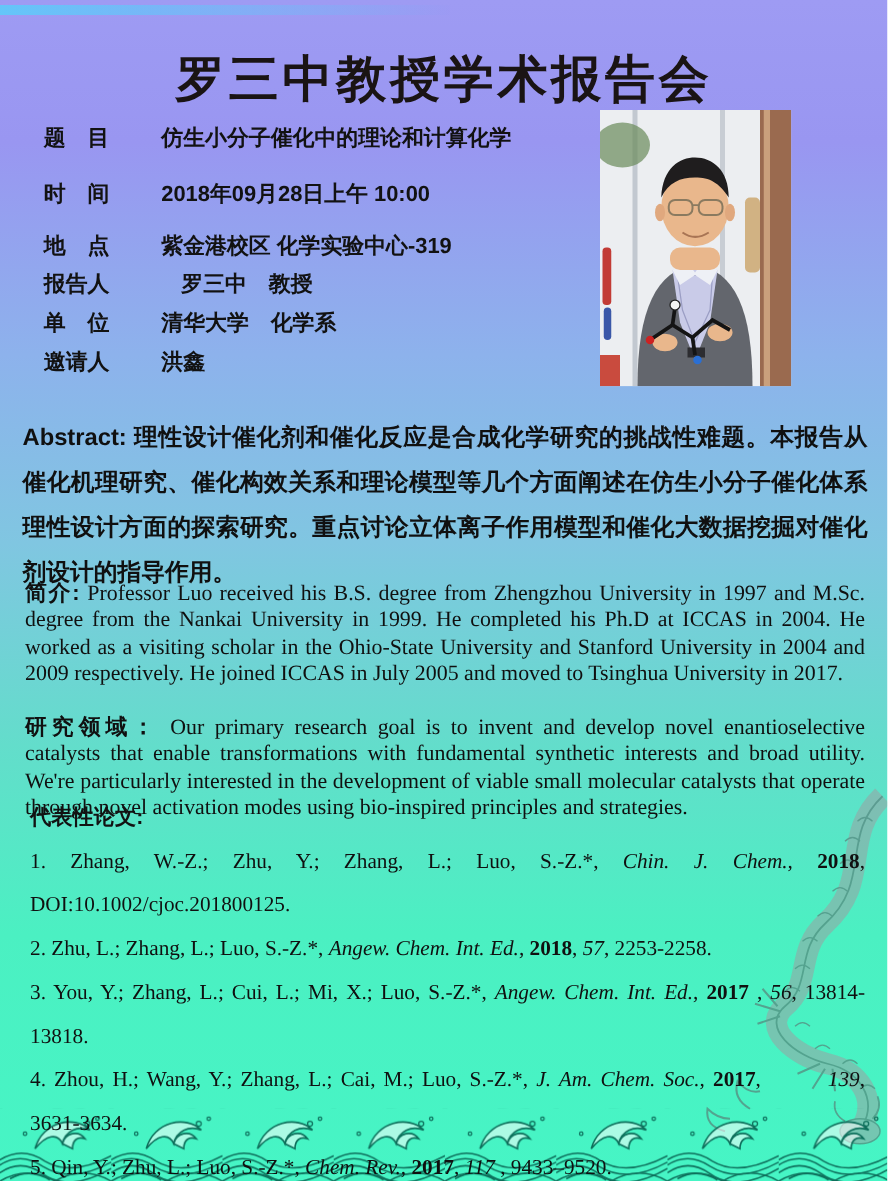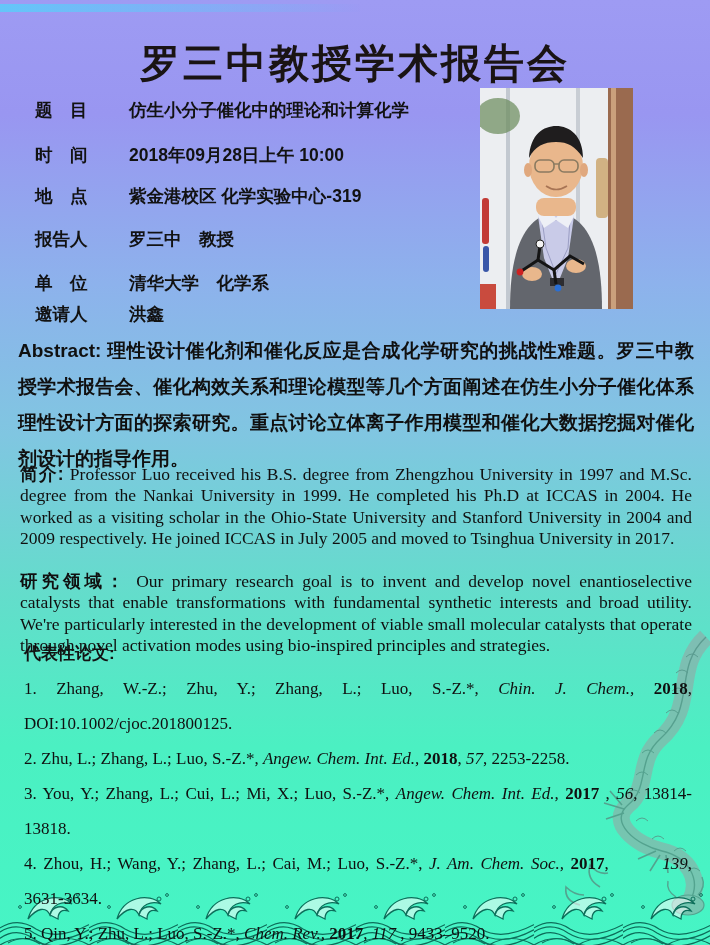--- a/index.html
+++ b/index.html
@@ -7,22 +7,22 @@
   .poster{position:relative;width:710px;height:945px;overflow:hidden;
     background:linear-gradient(180deg,#9e9bf3 0%,#9996f1 12%,#8db2ec 30%,#80c6e1 46%,#63ddcb 63%,#4bf0c2 79%,#46f5c5 100%);}
   .top-streak{position:absolute;top:4px;left:0;width:360px;height:8px;z-index:1;
     background:linear-gradient(90deg,rgba(90,205,250,.85),rgba(150,150,245,.15));}
   .title{position:absolute;top:36px;left:0;width:710px;text-align:center;z-index:2;
     font-size:40px;font-weight:bold;letter-spacing:3px;color:#1a1414;}
   .info{position:absolute;top:97px;left:35px;width:440px;z-index:2;color:#121212;}
   .info-row{display:flex;font-weight:bold;font-size:17.5px;line-height:26px;}
   .info-row:nth-child(1){margin-bottom:19px;}
   .info-row:nth-child(2){margin-bottom:15px;}
-  .info-row:nth-child(3){margin-bottom:17px;}
-  .info-row:nth-child(4){margin-bottom:18px;}
+  .info-row:nth-child(3){margin-bottom:5px;}
+  .info-row:nth-child(4){margin-bottom:5px;gap:16px;}
   .info-row:nth-child(5){margin-bottom:5px;}
   .info-label{width:76px;flex:0 0 76px;margin-right:18px;}
   .photo{position:absolute;left:480px;top:88px;width:153px;height:221px;z-index:2;}
   .para{z-index:2;color:#101010;text-align:justify;}
   .abstract{position:absolute;left:18px;top:314px;width:676px;font-size:19px;line-height:36px;font-weight:bold;}
   .bio{position:absolute;left:20px;top:446px;width:672px;font-family:"Liberation Serif",serif;font-size:17.5px;line-height:21.5px;}
   .research{position:absolute;left:20px;top:553px;width:672px;font-family:"Liberation Serif",serif;font-size:17.5px;line-height:21.5px;}
   .papers{position:absolute;left:24px;top:641px;width:668px;z-index:2;color:#101010;}
   .papers-heading{font-size:17px;font-weight:bold;line-height:26px;margin-bottom:4px;color:#121212;}
   .paper{font-family:"Liberation Serif",serif;font-size:17px;line-height:35px;text-align:justify;}
@@ -100,21 +100,21 @@
     <g stroke="#141414" stroke-width="3" fill="none">
       <path d="M40,184 L58,172 L74,182 L90,168 L104,176"></path>
       <path d="M58,172 L60,158"></path>
       <path d="M74,182 L76,196"></path>
     </g>
     <circle cx="60" cy="156" r="4" fill="#f4f4f4" stroke="#222"></circle>
     <circle cx="40" cy="184" r="3.4" fill="#c22"></circle>
     <circle cx="78" cy="200" r="3.4" fill="#2a6fd4"></circle>
   </svg>
 
-  <p class="para abstract"><span class="seg-serif" style="font-weight: bold;">Abstract: </span><span>理性设计催化剂和催化反应是合成化学研究的挑战性难题。罗三中教授学术报告会、催化构效关系和理论模型等几个方面阐述在仿生小分子催化体系理性设计方面的探索研究。重点讨论立体离子作用模型和催化大数据挖掘对催化剂设计的指导作用。</span></p>
+  <p class="para abstract"><span class="seg-serif" style="font-weight: bold;">Abstract: </span><span>理性设计催化剂和催化反应是合成化学研究的挑战性难题。本报告从催化机理研究、催化构效关系和理论模型等几个方面阐述在仿生小分子催化体系理性设计方面的探索研究。重点讨论立体离子作用模型和催化大数据挖掘对催化剂设计的指导作用。</span></p>
 
   <p class="para bio"><span class="seg-kai" style="font-weight: bold;">简介: </span><span>Professor Luo received his B.S. degree from Zhengzhou University in 1997 and M.Sc. degree from the Nankai University in 1999. He completed his Ph.D at ICCAS in 2004. He worked as a visiting scholar in the Ohio-State University and Stanford University in 2004 and 2009 respectively. He joined ICCAS in July 2005 and moved to Tsinghua University in 2017.</span></p>
 
   <p class="para research"><span class="seg-kai" style="font-weight: bold;">研究领域： </span><span>Our primary research goal is to invent and develop novel enantioselective catalysts that enable transformations with fundamental synthetic interests and broad utility. We're particularly interested in the development of viable small molecular catalysts that operate through novel activation modes using bio-inspired principles and strategies.</span></p>
 
   <div class="papers">
     <div class="papers-heading">代表性论文:</div>
     <div class="paper"><span>1. Zhang, W.-Z.; Zhu, Y.; Zhang, L.; Luo, S.-Z.*, </span><span style="font-style: italic;">Chin. J. Chem.,</span><span> </span><span style="font-weight: bold;">2018</span><span>, DOI:10.1002/cjoc.201800125.</span></div>
     <div class="paper"><span>2. Zhu, L.; Zhang, L.; Luo, S.-Z.*, </span><span style="font-style: italic;">Angew. Chem. Int. Ed.,</span><span> </span><span style="font-weight: bold;">2018</span><span>, </span><span style="font-style: italic;">57</span><span>, 2253-2258.</span></div>
     <div class="paper"><span>3. You, Y.; Zhang, L.; Cui, L.; Mi, X.; Luo, S.-Z.*, </span><span style="font-style: italic;">Angew. Chem. Int. Ed.,</span><span> </span><span style="font-weight: bold;">2017</span><span> , </span><span style="font-style: italic;">56</span><span>, 13814-13818.</span></div>

